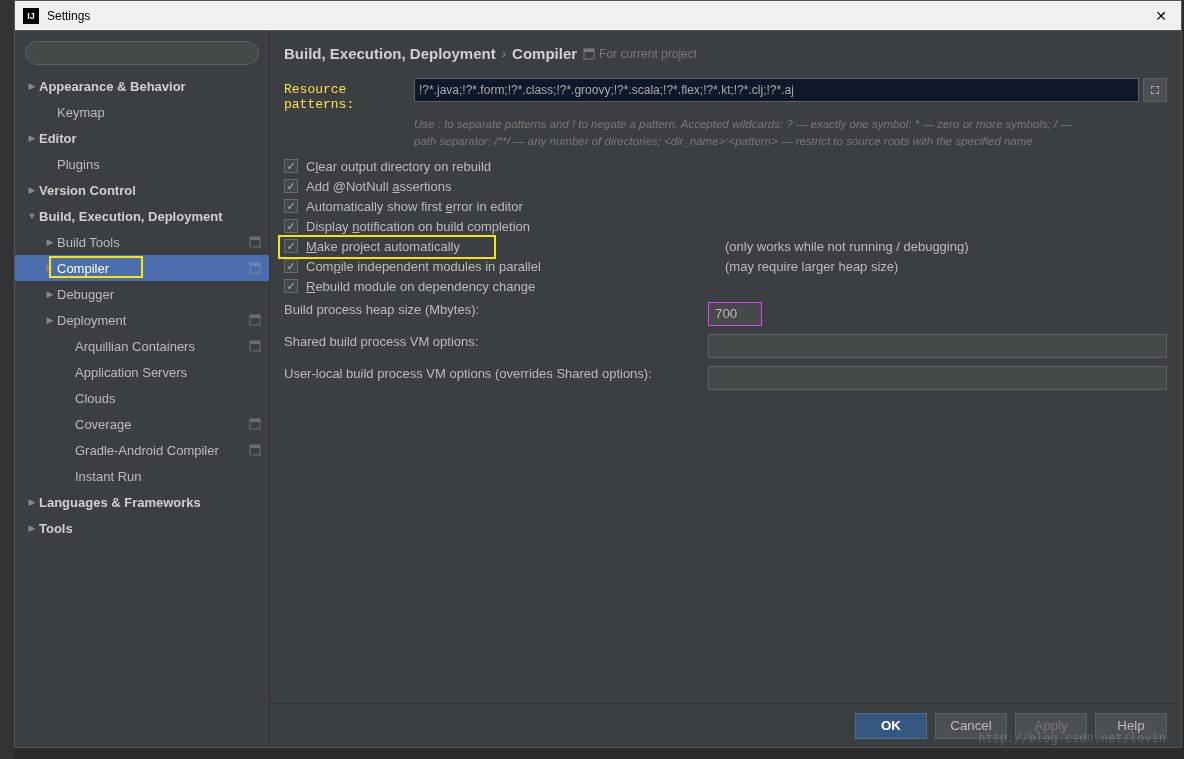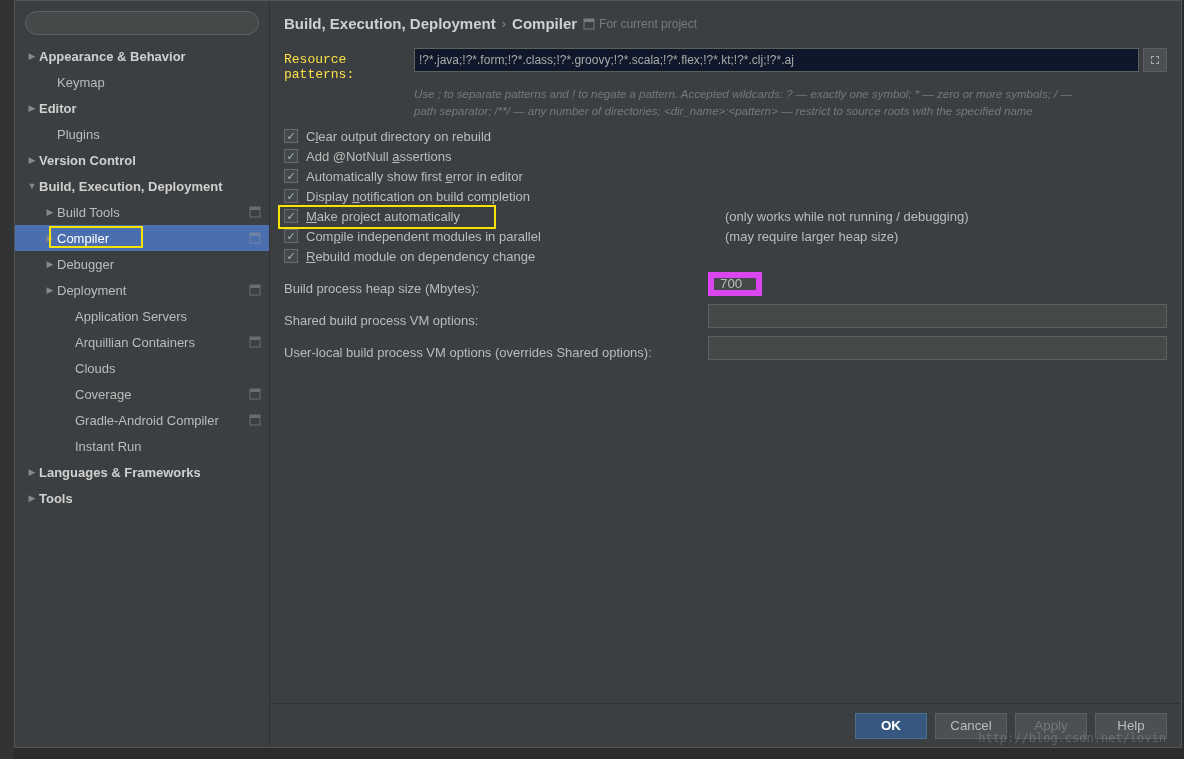--- a/index.html
+++ b/index.html
@@ -211,29 +211,29 @@
 }
 .chk-label { color: #bbb; cursor: pointer; }
 .chk-label u { text-decoration: underline; }
 .chk-note {
   position: absolute;
   left: 441px;
   color: #bbb;
 }
 .form-row2 {
   display: flex;
-  align-items: flex-end;
+  align-items: flex-start;
   margin: 8px 0;
 }
 .form-row2 .lbl { width: 424px; color: #bbb; }
 .small-input {
   width: 54px;
   height: 24px;
   background: #45494a;
-  border: 6px solid #d946ef;
+  border: 1px solid #d946ef;
   color: #bbb;
   padding: 0 6px;
 }
 .wide-input {
   flex: 1;
   height: 24px;
   background: #45494a;
   border: 1px solid #5e6060;
   color: #bbb;
   padding: 0 6px;
@@ -286,20 +286,25 @@
   font-size: 10px;
   overflow: hidden;
 }
 </style>
 </head>
 <body>
 
 <div class="left-strip"></div>
 
 <div class="window">
+  <div class="titlebar">
+    <span class="app-icon">IJ</span>
+    <span class="title">Settings</span>
+    <span class="close">✕</span>
+  </div>
 
   <div class="body-area">
     <div class="sidebar">
       <div class="search-wrap">
         <span class="search-icon"></span>
         <input class="search" style="">
       </div>
       <div class="tree" id="tree">
           <div class="tree-item indent-0 bold">
             <span class="arrow">▶</span>
@@ -349,29 +354,29 @@
           <div class="tree-item indent-1">
             <span class="arrow">▶</span>
             <span class="label">Deployment</span>
             <svg width="12" height="12" viewBox="0 0 12 12" class="proj-icon">
               <rect x="1" y="1" width="10" height="10" fill="none" stroke="#9a9a9a"></rect>
               <rect x="1" y="1" width="10" height="3" fill="#9a9a9a"></rect>
             </svg>
           </div>
           <div class="tree-item indent-2">
             <span class="arrow"></span>
+            <span class="label">Arquillian Containers</span>
+            <svg width="12" height="12" viewBox="0 0 12 12" class="proj-icon">
+              <rect x="1" y="1" width="10" height="10" fill="none" stroke="#9a9a9a"></rect>
+              <rect x="1" y="1" width="10" height="3" fill="#9a9a9a"></rect>
+            </svg>
+          </div>
+          <div class="tree-item indent-2">
+            <span class="arrow"></span>
             <span class="label">Application Servers</span>
-          </div>
-          <div class="tree-item indent-2">
-            <span class="arrow"></span>
-            <span class="label">Arquillian Containers</span>
-            <svg width="12" height="12" viewBox="0 0 12 12" class="proj-icon">
-              <rect x="1" y="1" width="10" height="10" fill="none" stroke="#9a9a9a"></rect>
-              <rect x="1" y="1" width="10" height="3" fill="#9a9a9a"></rect>
-            </svg>
           </div>
           <div class="tree-item indent-2">
             <span class="arrow"></span>
             <span class="label">Clouds</span>
           </div>
           <div class="tree-item indent-2">
             <span class="arrow"></span>
             <span class="label">Coverage</span>
             <svg width="12" height="12" viewBox="0 0 12 12" class="proj-icon">
               <rect x="1" y="1" width="10" height="10" fill="none" stroke="#9a9a9a"></rect>

